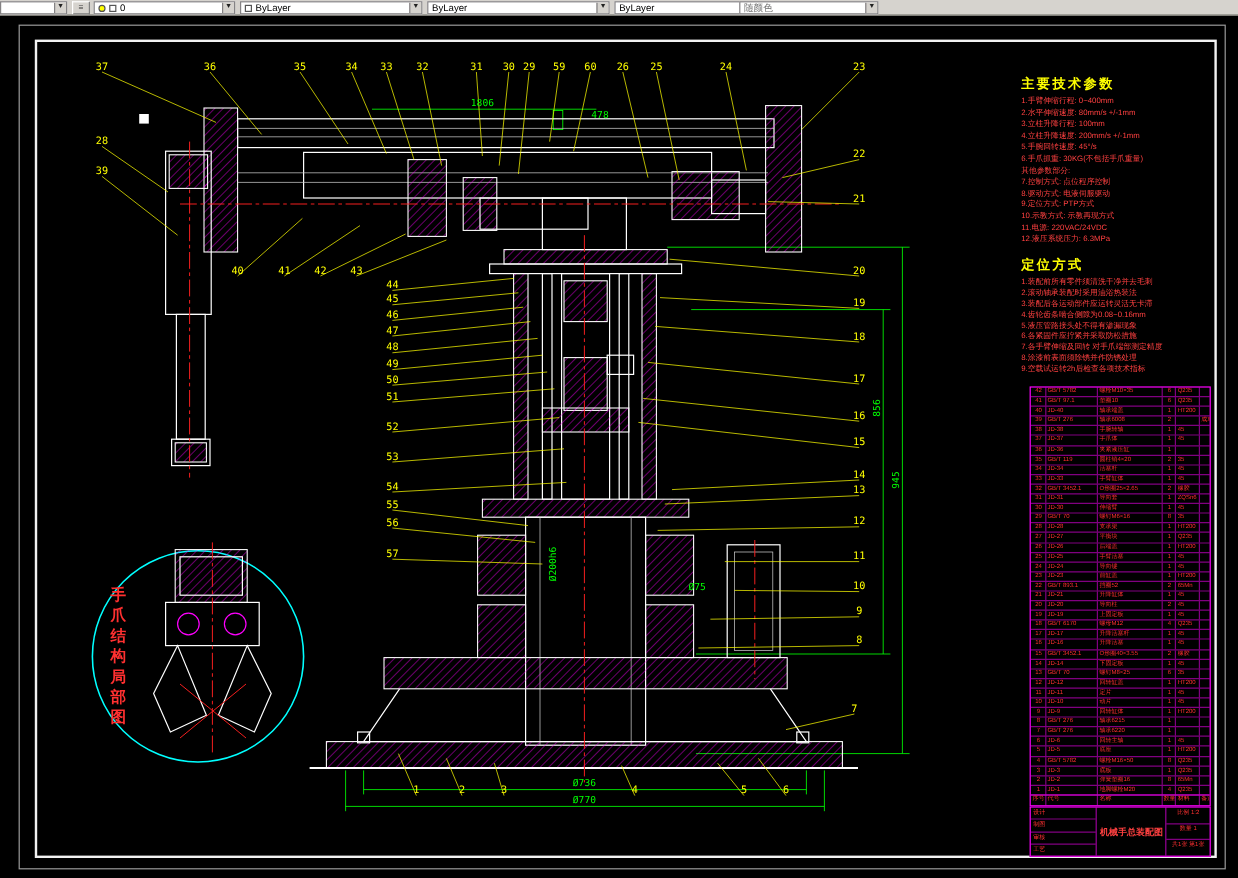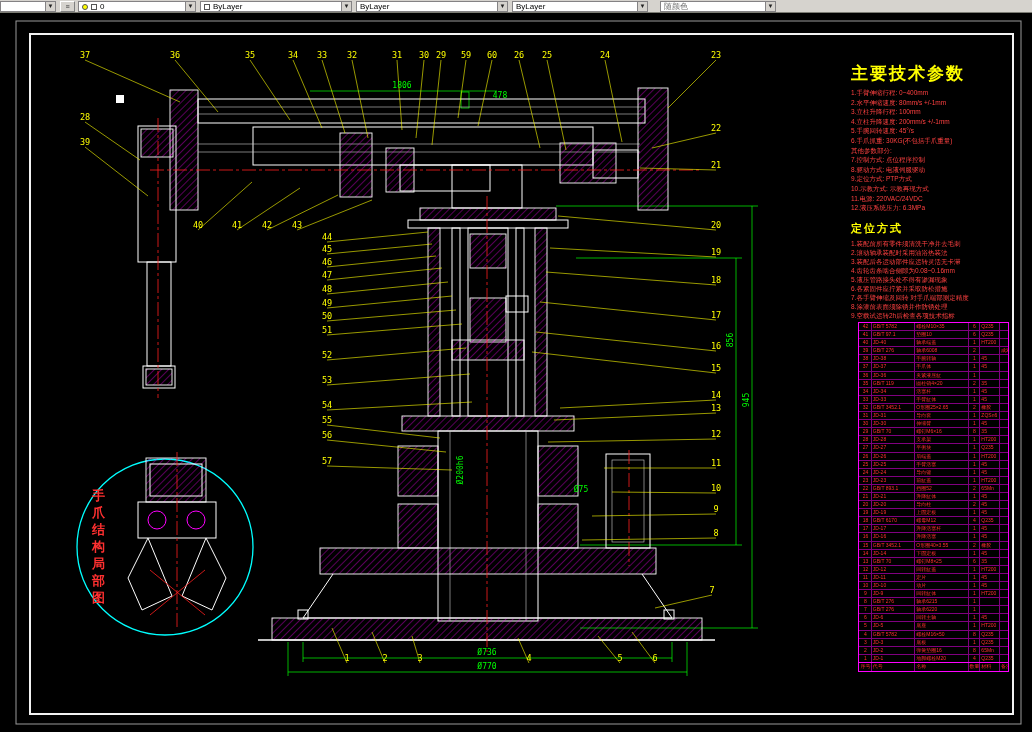--- a/index.html
+++ b/index.html
@@ -33,21 +33,21 @@
   .s-center-solid{stroke:var(--centerline_red);stroke-width:.8;fill:none}
   .s-dim{stroke:var(--dim_green);stroke-width:.7;fill:none}
   .s-detail{stroke:var(--detail_cyan);stroke-width:1.3;fill:none}
   .s-mag{stroke:var(--hatch_magenta);stroke-width:1;fill:none}
   .callout-num{fill:var(--accent_callout);font:8.5px "DejaVu Sans Mono",monospace;text-anchor:middle}
   .leader{stroke:var(--accent_callout);stroke-width:.6}
   .t-dim{fill:var(--dim_green);font:8px "DejaVu Sans Mono",monospace;text-anchor:middle}
 
   
   .spec{position:absolute;left:851px;top:62px;width:164px;z-index:10;color:var(--spec_red)}
-  .spec-title{color:var(--accent_callout);font-size:17px;font-weight:bold;
+  .spec-title{color:var(--accent_callout);font-size:11px;font-weight:bold;
     letter-spacing:2px;margin-bottom:3px}
   .spec-line{font-size:6.5px;line-height:9.6px;white-space:nowrap;overflow:hidden}
   .req-title{color:var(--accent_callout);font-size:11px;font-weight:bold;
     letter-spacing:2px;margin:8px 0 3px 0}
   .req-line{font-size:6.5px;line-height:9px;white-space:nowrap;overflow:hidden}
 
   
   .bom{position:absolute;left:858px;top:322px;width:151px;height:350px;z-index:10;
     border:1px solid var(--hatch_magenta);display:flex;flex-direction:column;background:#000}
   .bom-row{flex:1;min-height:0;display:flex;border-top:1px solid rgba(255,0,255,.5)}
@@ -103,21 +103,21 @@
       <span class="arrow">▼</span>
     </div>
     <div class="combo" style="left:356px;width:152px">
       <span>ByLayer</span>
       <span class="arrow">▼</span>
     </div>
     <div class="combo" style="left:512px;width:136px">
       <span>ByLayer</span>
       <span class="arrow">▼</span>
     </div>
-    <div class="combo" style="left:660px;width:116px;color:#707070">
+    <div class="combo" style="left:616px;width:116px;color:#707070">
       <span>随颜色</span>
       <span class="arrow">▼</span>
     </div>
   </div>
 
   <svg class="draw" width="1032" height="719" viewBox="0 13 1032 719">
     <defs>
       <pattern id="hatch" width="5" height="5" patternUnits="userSpaceOnUse" patternTransform="rotate(45)">
         <line x1="0" y1="0" x2="0" y2="5" stroke="#ff00ff" stroke-width="0.7"></line>
       </pattern>
@@ -725,20 +725,34 @@
       <div class="bom-row bom-head">
         <div class="bom-cell c1">序号</div>
         <div class="bom-cell c2">代号</div>
         <div class="bom-cell c3">名称</div>
         <div class="bom-cell c4">数量</div>
         <div class="bom-cell c5">材料</div>
         <div class="bom-cell c6">备注</div>
       </div>
     </div>
 
+  <div class="titleblock">
+    <div class="tb-left" id="tb-left">
+        <div>设计</div>
+        <div>制图</div>
+        <div>审核</div>
+        <div>工艺</div>
+      </div>
+    <div class="tb-mid">机械手总装配图</div>
+    <div class="tb-right">
+      <div>比例 1:2</div>
+      <div>数量 1</div>
+      <div>共1张 第1张</div>
+    </div>
+  </div>
 
   <div class="detail-label" id="detail-label">
       <div>手</div>
       <div>爪</div>
       <div>结</div>
       <div>构</div>
       <div>局</div>
       <div>部</div>
       <div>图</div>
     </div>

